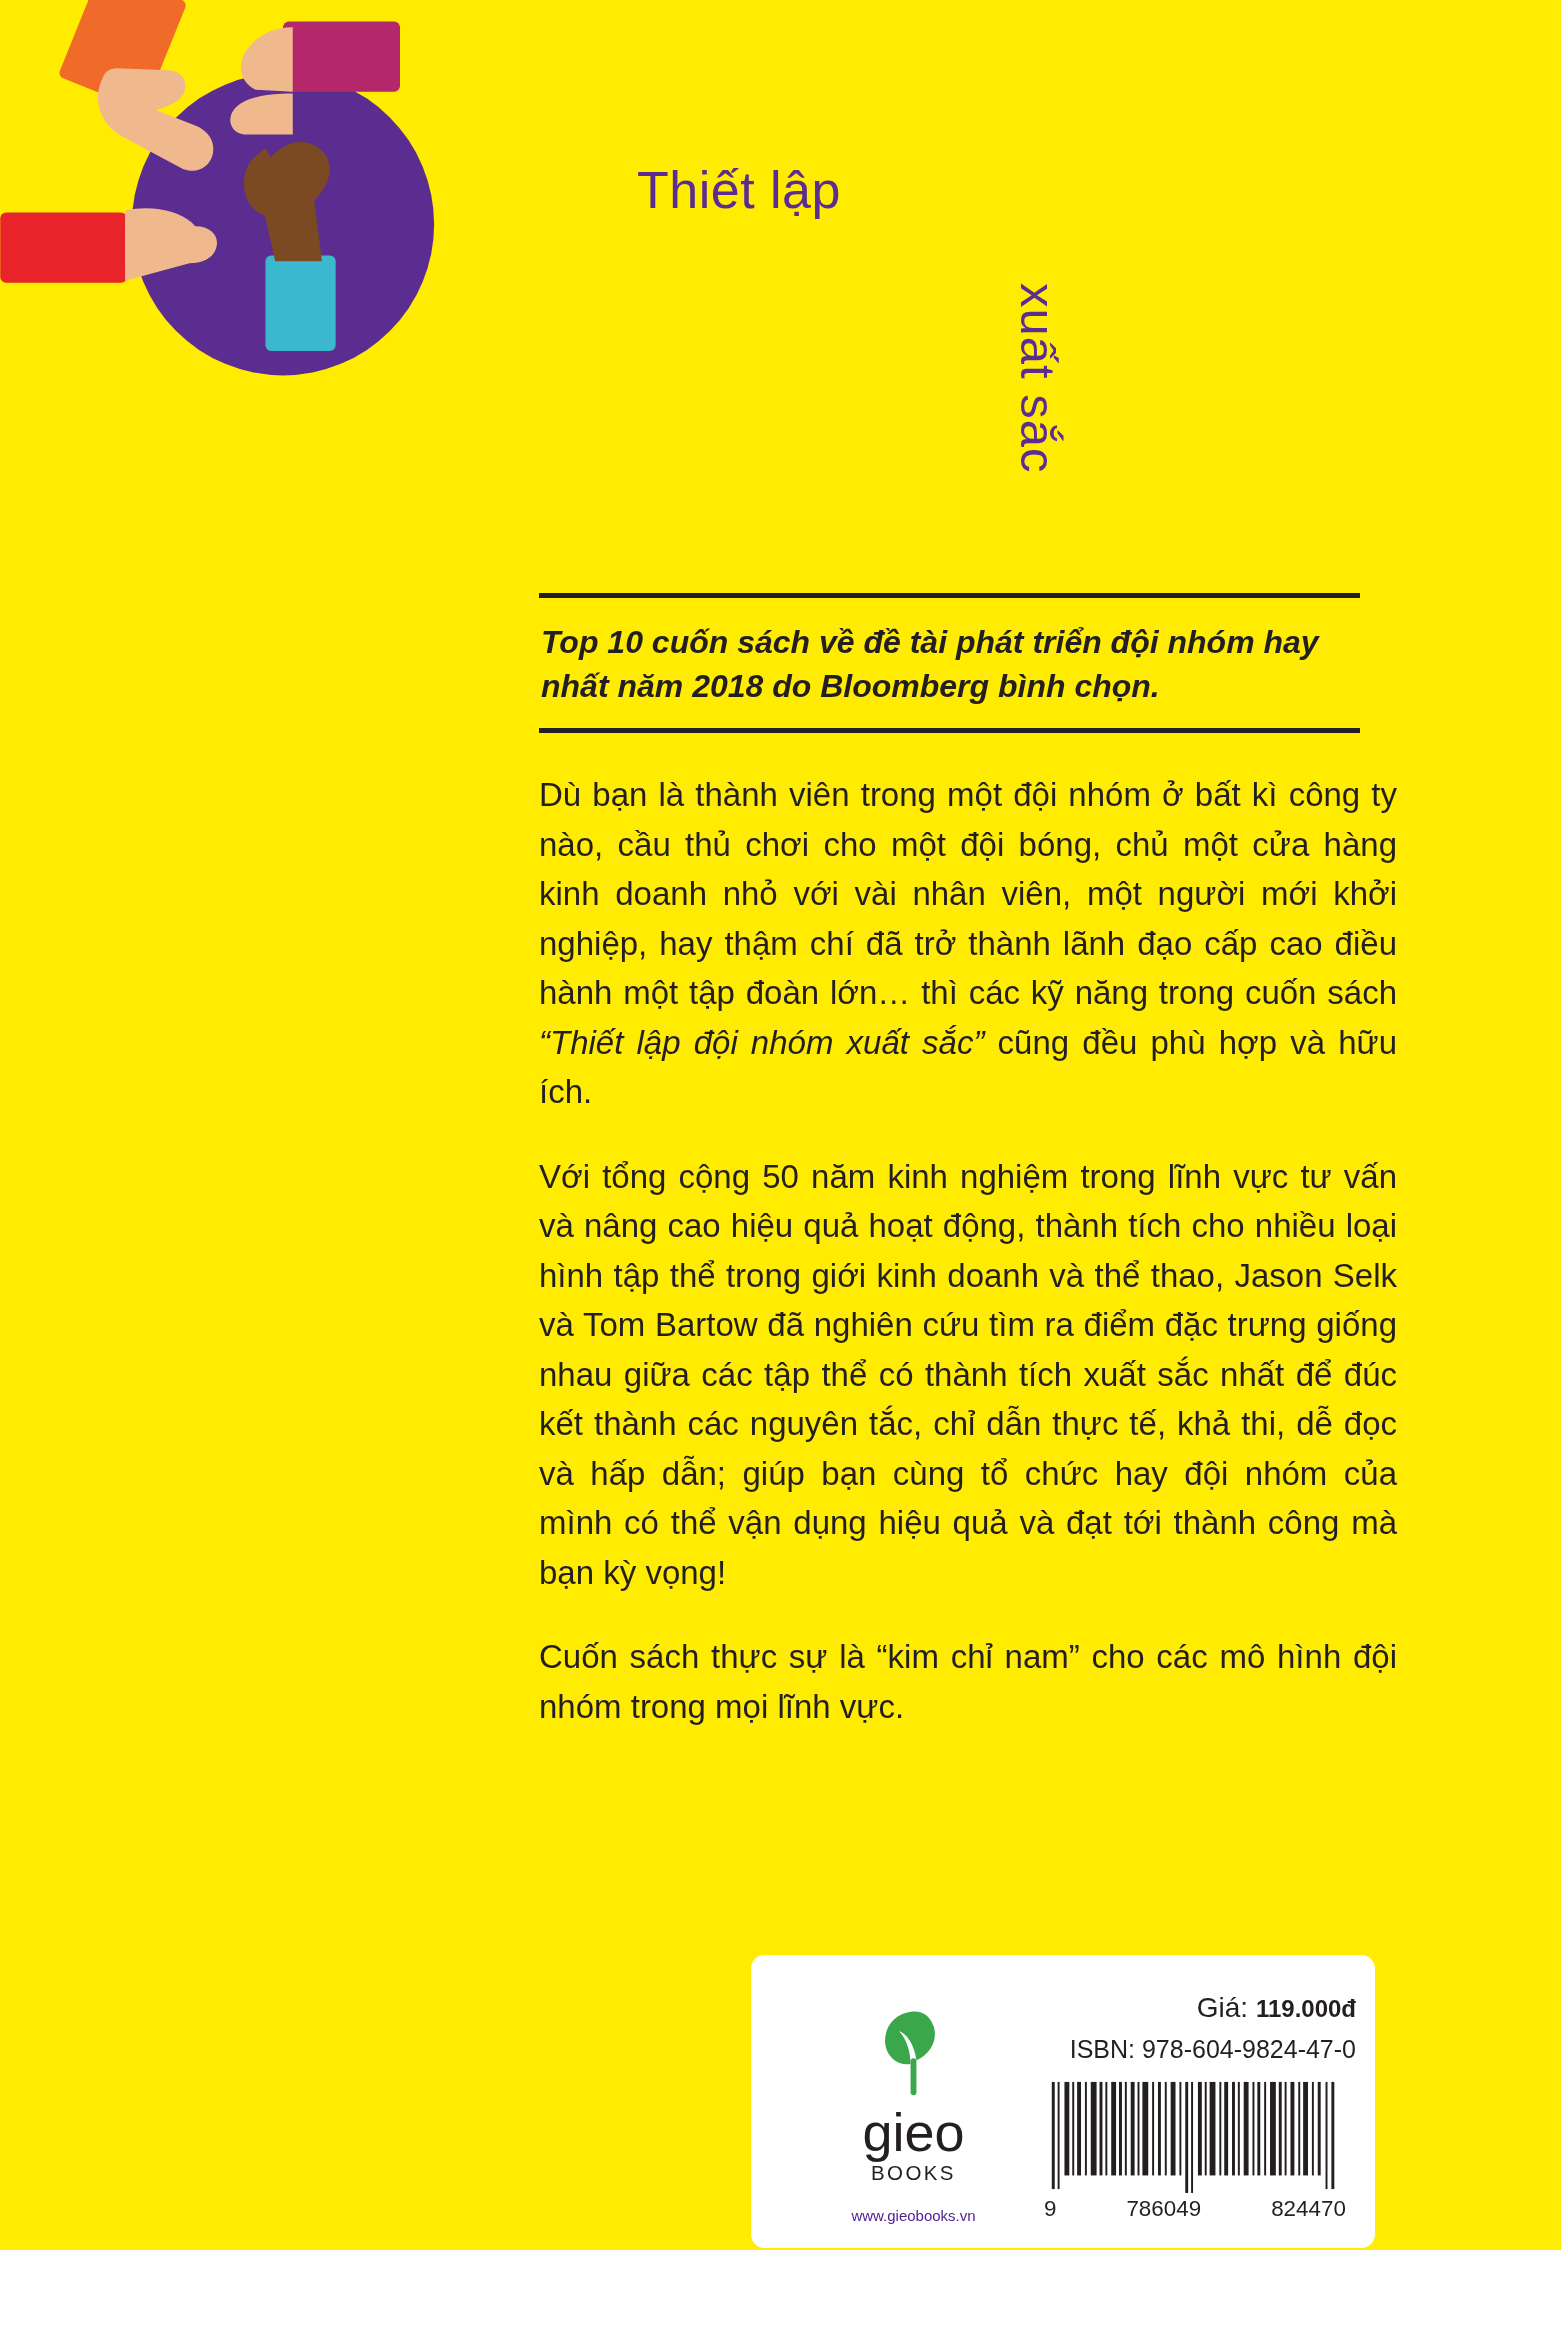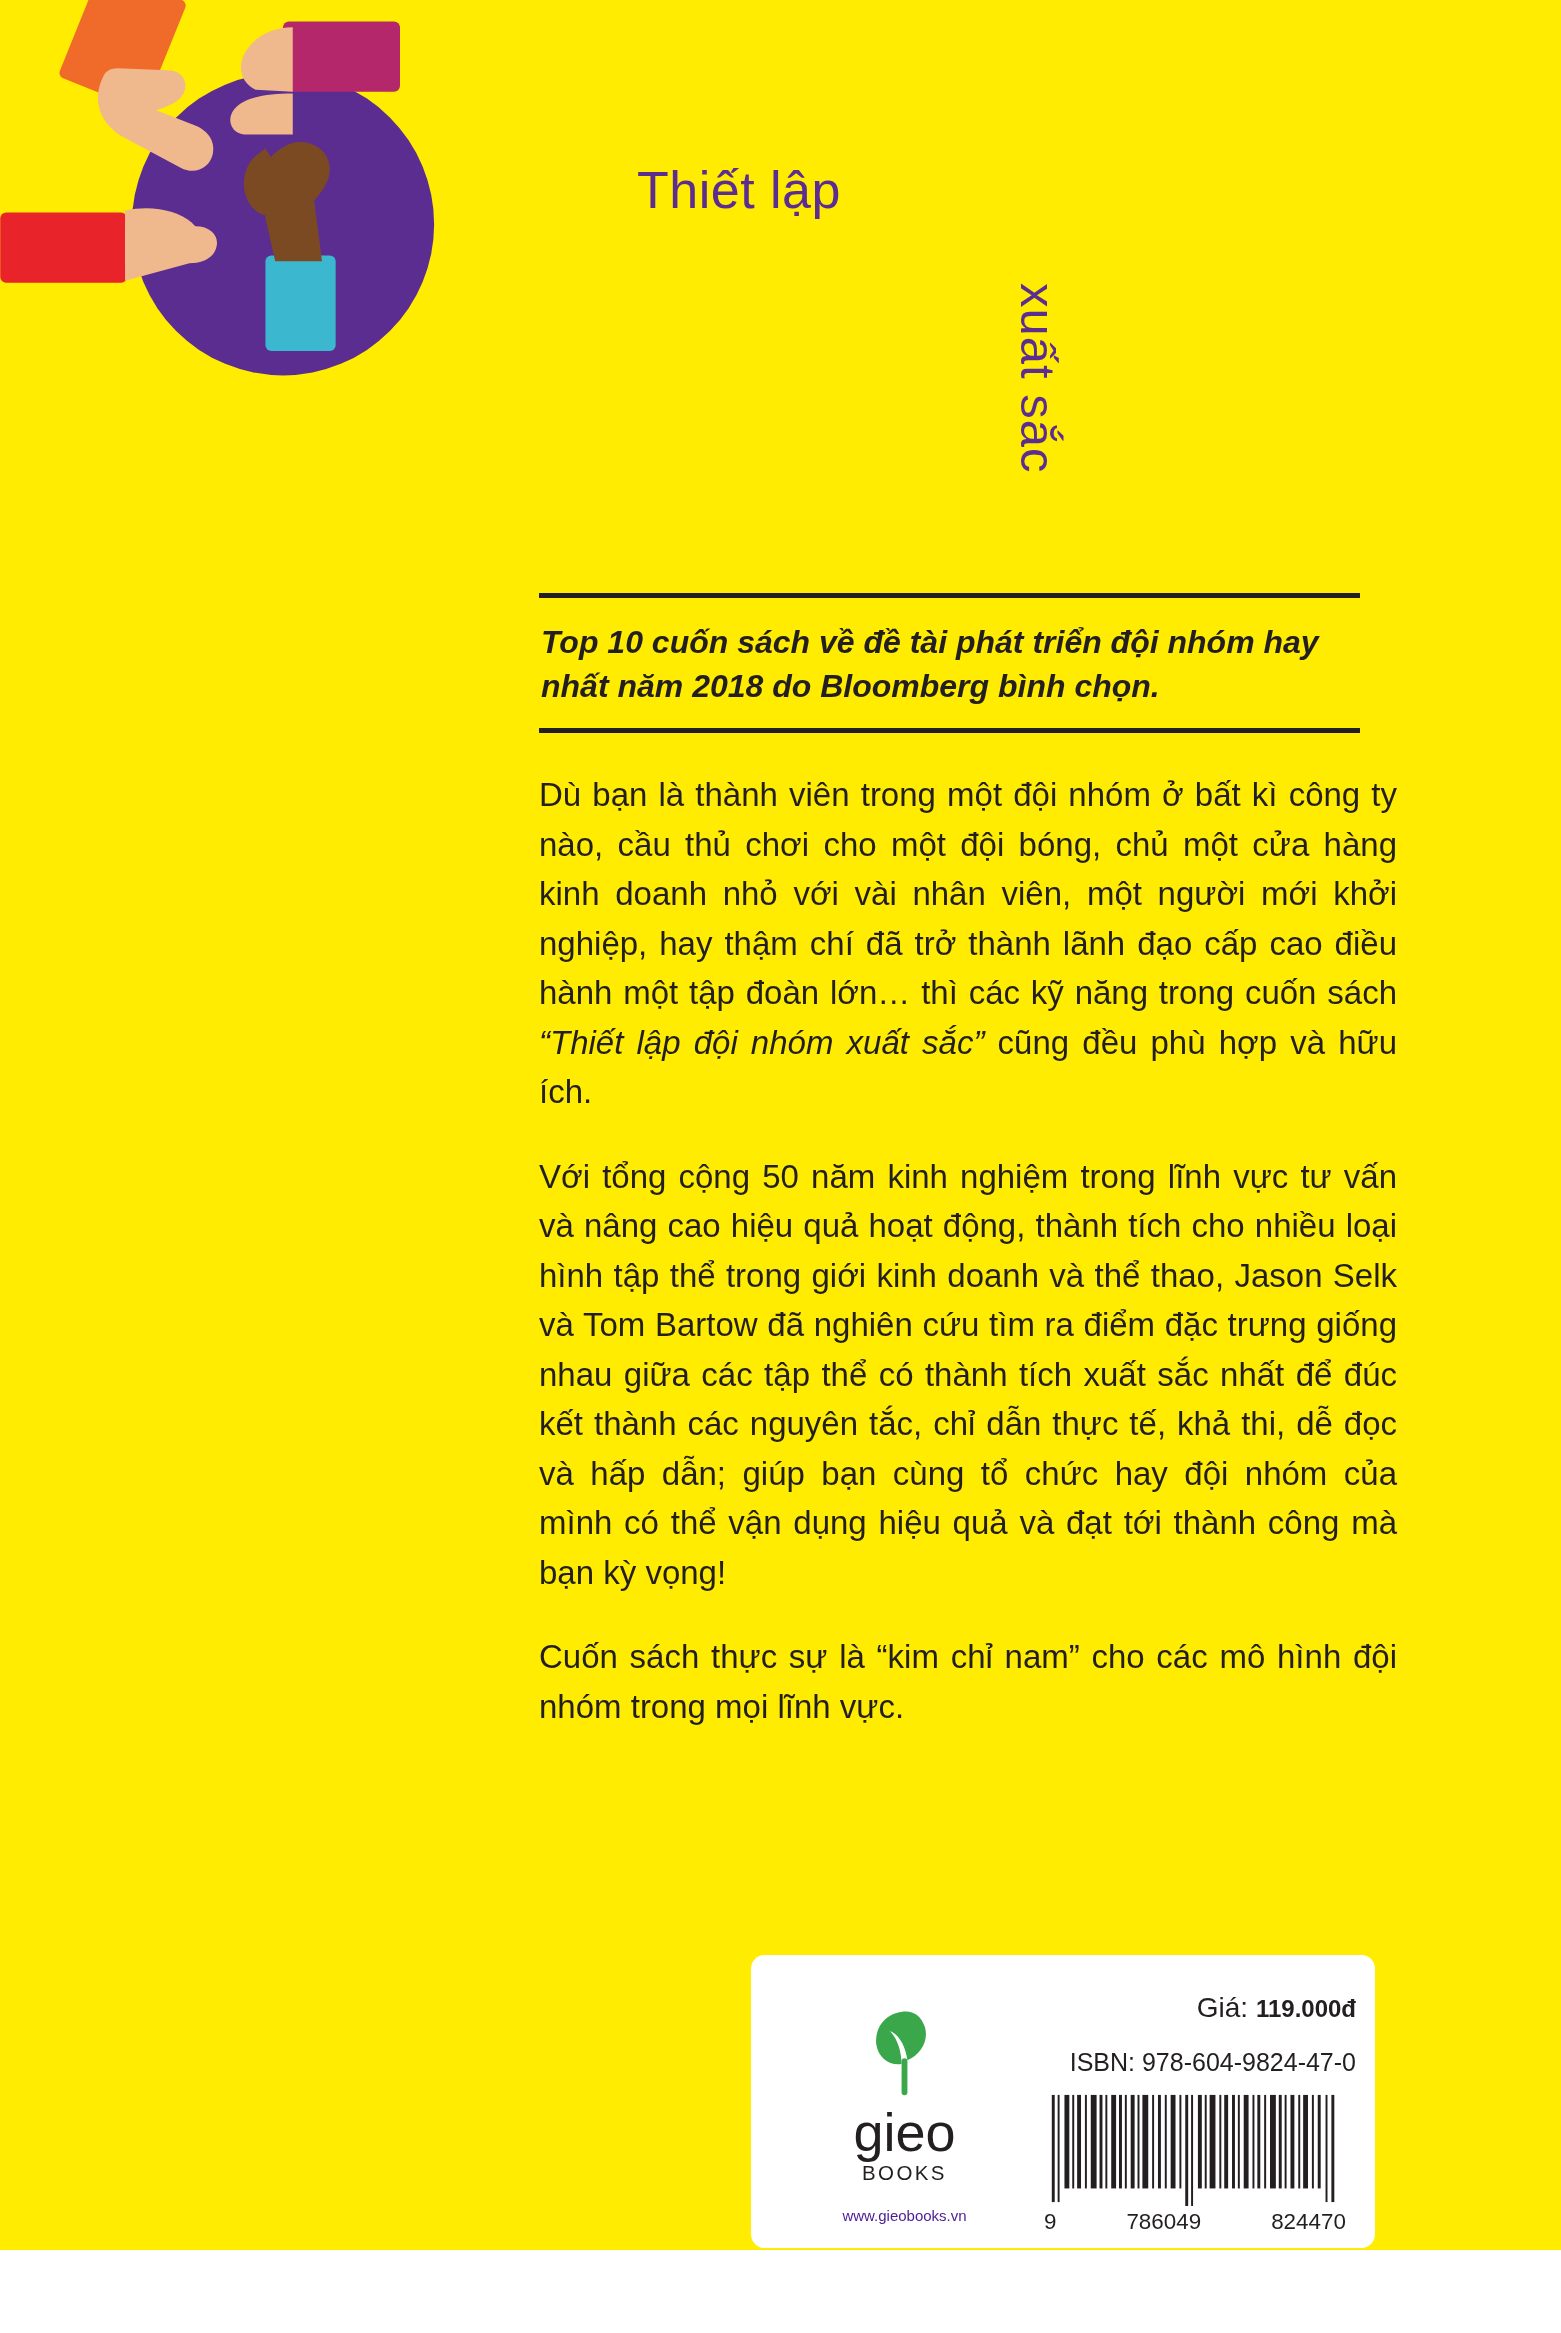--- a/index.html
+++ b/index.html
@@ -114,21 +114,21 @@
     position: absolute;
     left: 751px;
     top: 1955px;
     width: 624px;
     height: 293px;
     background: #ffffff;
     border-radius: 13.7px;
   }
   .logo-area {
     position: absolute;
-    left: 29px;
+    left: 38px;
     top: 39px;
     width: 249px;
     height: 215px;
     text-align: center;
   }
   .logo-mark {
     position: relative;
     height: 109px;
   }
   .logo-word {
@@ -160,21 +160,21 @@
     font-size: 28px;
     color: #231f20;
     text-align: right;
     white-space: nowrap;
   }
   .price-line b { font-weight: 700; font-size: 24px; }
   .isbn-line {
     font-size: 25px;
     color: #231f20;
     text-align: right;
-    margin-top: 24px;
+    margin-top: 11px;
     white-space: nowrap;
   }
   .barcode {
     margin-top: 13.7px;
     height: 117px;
     width: 302px;
     margin-left: 4.9px;
   }
   .barcode svg { display: block; }
   .barcode-digits {

